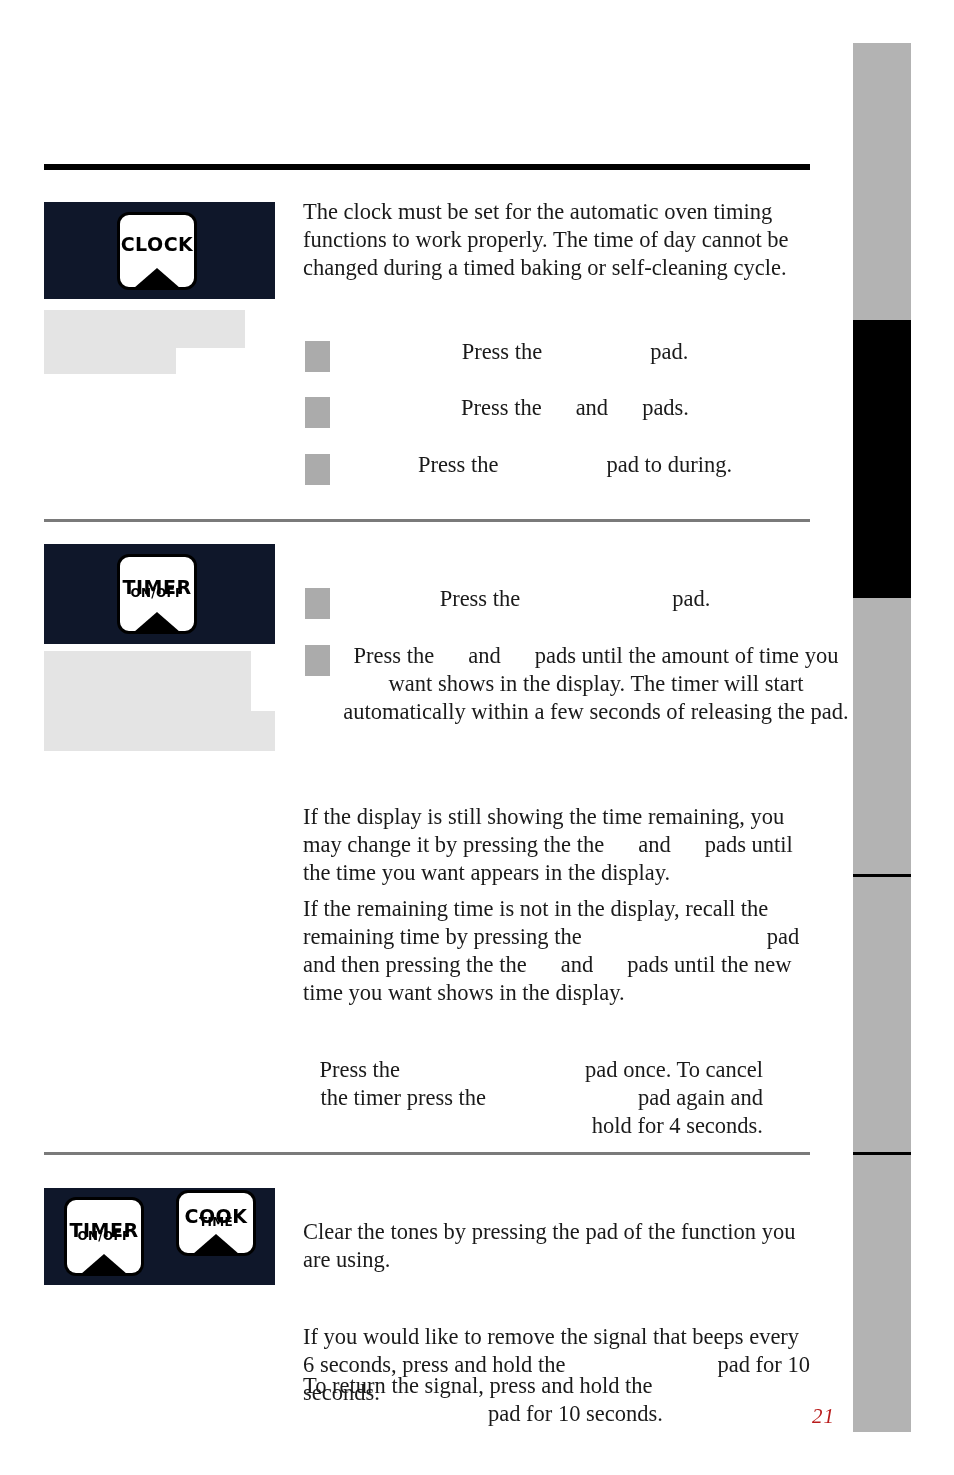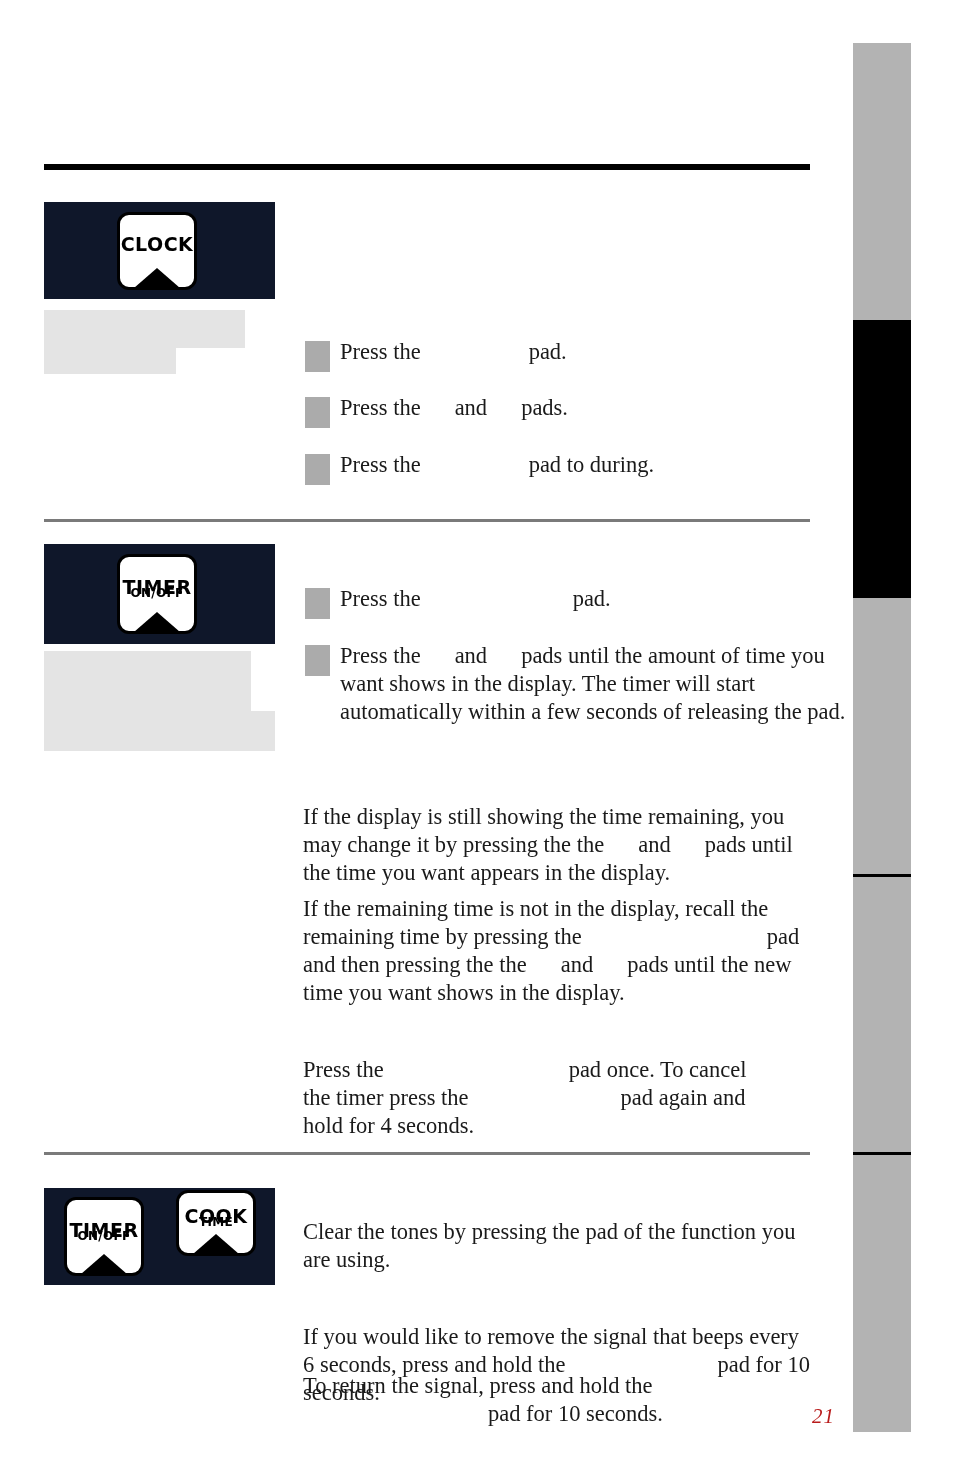--- a/index.html
+++ b/index.html
@@ -111,20 +111,21 @@
     font-size: 22.5px;
     line-height: 28px;
     color: #1a1a1a;
     text-align: left;
   }
   .step {
     position: absolute;
     font-size: 22.5px;
     line-height: 28px;
     color: #1a1a1a;
+    text-align: center;
   }
   .bullet {
     position: absolute;
     width: 25px;
     height: 31px;
     background: #ababab;
   }
   .gap-s { display: inline-block; width: 34px; }
   .gap-l { display: inline-block; width: 108px; }
   .gap-xl { display: inline-block; width: 152px; }
@@ -160,20 +161,21 @@
   <div class="pad-panel" style="left:0px; top:202px; width:231px; height:97px;">
     <div class="pad" style="left:73px; top:10px; width:80px; height:78px;">
       <span class="pad-line1 solo">CLOCK</span>
       <span class="pad-notch"></span>
     </div>
   </div>
 
   <div class="blank" style="left:0px; top:310px; width:201px; height:38px;"></div>
   <div class="blank" style="left:0px; top:348px; width:132px; height:26px;"></div>
 
+  <div class="para" style="left:259px; top:198px; width:511px;">The clock must be set for the automatic oven timing functions to work properly. The time of day cannot be changed during a timed baking or self-cleaning cycle.</div>
 
   <div class="bullet" style="left:261px; top:341px;"></div>
   <div class="step" style="left:296px; top:338px; width:470px;">
     <span>Press the</span><span class="gap-l"></span><span>pad.</span>
   </div>
 
   <div class="bullet" style="left:261px; top:397px;"></div>
   <div class="step" style="left:296px; top:394px; width:470px;">
     <span>Press the</span><span class="gap-s"></span><span>and</span><span class="gap-s"></span><span>pads.</span>
   </div>
@@ -207,21 +209,21 @@
   </div>
 
   <div class="para" style="left:259px; top:803px; width:510px;">
     <span>If the display is still showing the time remaining, you may change it by pressing the the</span><span class="gap-s"></span><span>and</span><span class="gap-s"></span><span>pads until the time you want appears in the display.</span>
   </div>
 
   <div class="para" style="left:259px; top:895px; width:512px;">
     <span>If the remaining time is not in the display, recall the remaining time by pressing the</span><span class="gap-xxl"></span><span>pad and then pressing the the</span><span class="gap-s"></span><span>and</span><span class="gap-s"></span><span>pads until the new time you want shows in the display.</span>
   </div>
 
-  <div class="para" style="left:259px; top:1056px; width:460px;">
+  <div class="para" style="left:259px; top:1056px; width:460px;text-align:right;">
     <span>Press the</span><span class="gap-xxl"></span><span>pad once. To cancel the timer press the</span><span class="gap-xl"></span><span>pad again and hold for 4 seconds.</span>
   </div>
 
   <div class="sec-rule" style="top:1152px;"></div>
 
   <div class="pad-panel" style="left:0px; top:1188px; width:231px; height:97px;">
     <div class="pad" style="left:20px; top:9px; width:80px; height:79px;">
       <span class="pad-line1">TIMER</span>
       <span class="pad-line2">ON/OFF</span>
       <span class="pad-notch"></span>

